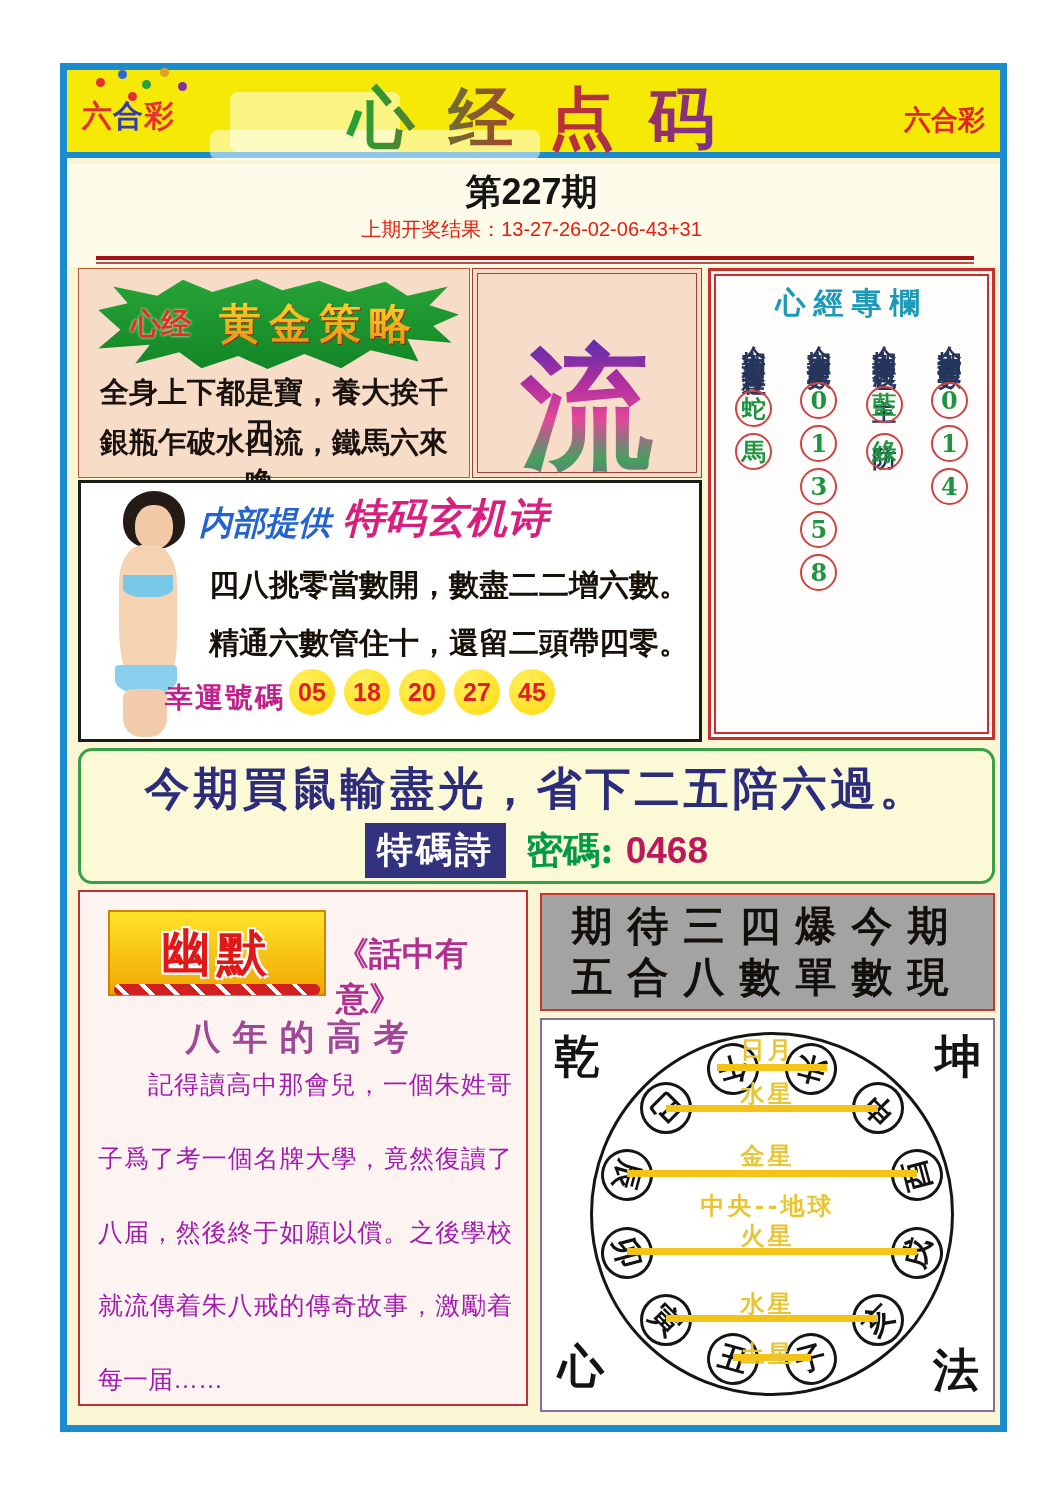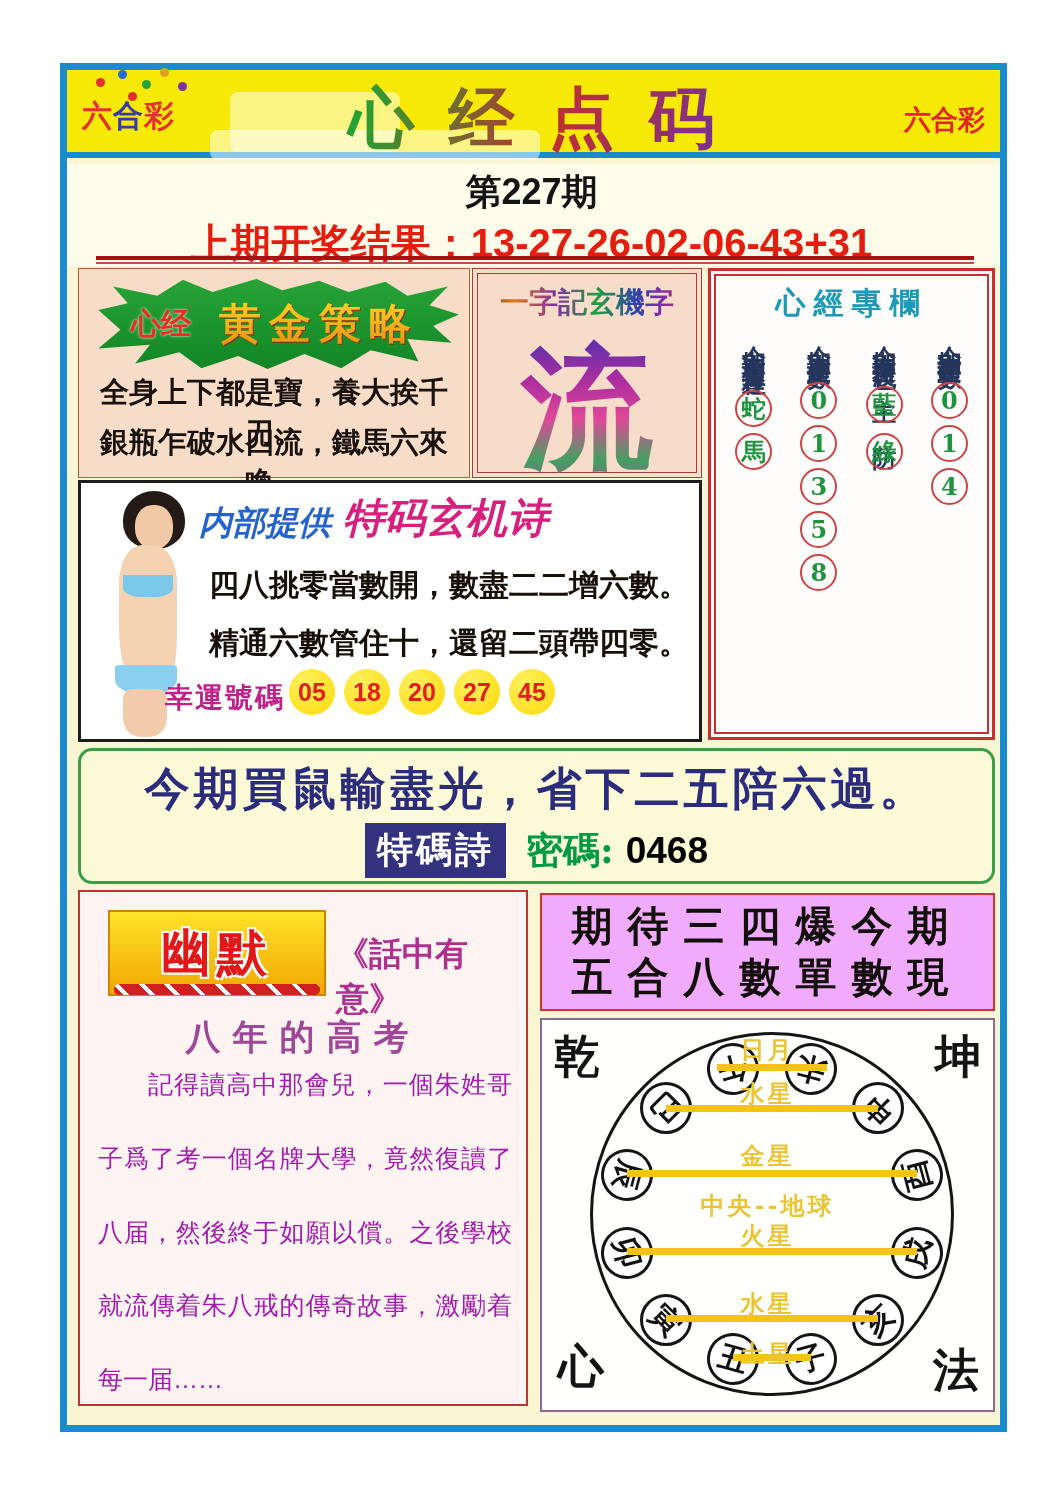--- a/index.html
+++ b/index.html
@@ -18,21 +18,21 @@
       letter-spacing:34px;padding-left:34px;font-family:"DejaVu Serif",serif;
       background:linear-gradient(100deg,#2838a8 0%,#0898b8 16%,#28a030 34%,#c03030 52%,#7030a0 70%,#2060c0 85%,#a02878 100%);
       -webkit-background-clip:text;background-clip:text;color:transparent;}
   .logo-left{left:82px;top:96px;font-size:30px;font-weight:bold;letter-spacing:1px;}
   .logo-left .c1,.logo-left .c3{color:#e43030;} .logo-left .c2{color:#3838b0;}
   .dot{width:9px;height:9px;border-radius:50%;}
   .logo-right{right:78px;top:102px;font-size:27px;font-weight:bold;color:#e02525;}
   .patch{background:rgba(255,255,255,.5);border-radius:8px;}
 
   .issue-no{left:0;right:0;top:168px;text-align:center;font-size:36px;font-weight:bold;color:#151515;}
-  .last-result{left:0;right:0;top:216px;text-align:center;font-size:40px;font-weight:bold;color:#e41d10;}
+  .last-result{left:0;right:0;top:216px;text-align:center;font-size:20px;font-weight:normal;color:#e41d10;}
   .red-rule{left:96px;top:256px;width:878px;height:8px;border-top:4px solid #a81212;border-bottom:2px solid #c05050;}
 
   
   .gold-box{left:78px;top:268px;width:392px;height:210px;background:#f7dcc8;border:1px solid #b65c3a;}
   .starburst{left:12px;top:8px;width:368px;height:94px;background:linear-gradient(180deg,#27a437,#128526);
       clip-path:polygon(2% 35%,10% 28%,6% 10%,18% 20%,25% 3%,33% 16%,45% 2%,52% 14%,62% 4%,70% 16%,80% 5%,86% 20%,97% 10%,92% 30%,100% 40%,93% 52%,98% 70%,86% 66%,89% 90%,76% 78%,68% 97%,58% 82%,48% 98%,40% 84%,30% 97%,24% 80%,12% 92%,16% 72%,2% 76%,8% 56%);
       display:flex;align-items:center;justify-content:center;gap:28px;}
   .gs-prefix{color:#e33020;font-size:30px;font-weight:bold;text-shadow:0 0 3px #ffe;}
   .gs-title{font-size:42px;font-weight:bold;font-family:"DejaVu Serif",serif;letter-spacing:8px;
       background:linear-gradient(180deg,#ffd928,#e88a10);-webkit-background-clip:text;background-clip:text;color:transparent;
@@ -84,37 +84,37 @@
 
   
   .banner{left:78px;top:748px;width:917px;height:136px;background:#fcfad6;border:3px solid #3aa048;border-radius:14px;}
   .banner-main{left:0;right:0;top:8px;text-align:center;font-size:45px;font-weight:bold;color:#2c2c7c;
       letter-spacing:4px;font-family:"DejaVu Serif",serif;}
   .banner-row{left:0;right:0;top:72px;display:flex;justify-content:center;align-items:center;gap:20px;}
   .poem-tag{background:#32327e;color:#fff;font-size:36px;font-weight:bold;padding:3px 12px;letter-spacing:3px;}
   .poem-yellow{background:#f2e404;color:#141408;font-size:34px;font-weight:bold;font-style:italic;
       letter-spacing:10px;padding:5px 20px;font-family:"DejaVu Serif",serif;}
   .code-label{color:#009944;font-size:37px;font-weight:bold;font-family:"DejaVu Serif",serif;}
-  .code-value{color:#000000;font-size:37px;font-weight:bold;margin-left:-8px;}
+  .code-value{color:#be185d;font-size:37px;font-weight:bold;margin-left:-8px;}
 
   
   .humor-box{left:78px;top:890px;width:450px;height:516px;background:#fdf4f1;border:2px solid #bb3333;}
   .humor-logo{left:28px;top:18px;width:218px;height:86px;background:linear-gradient(180deg,#ffe32a,#f2a600);
       border:2px solid #cf8400;display:flex;align-items:center;justify-content:center;}
   .humor-logo span{font-size:50px;font-weight:bold;color:#e01818;letter-spacing:6px;font-family:"DejaVu Serif",serif;
       text-shadow:-2px -2px 0 #fff,2px -2px 0 #fff,-2px 2px 0 #fff,2px 2px 0 #fff;text-align:center;}
   .humor-deco{left:34px;top:92px;width:206px;height:11px;border-radius:5px;
       background:repeating-linear-gradient(45deg,#d02020 0 7px,#fff 7px 11px,#d02020 11px 18px);}
   .humor-sub{left:256px;top:40px;font-size:33px;font-weight:bold;color:#b03090;}
   .humor-title{left:0;right:0;top:122px;text-align:center;font-size:35px;font-weight:bold;color:#a04898;letter-spacing:12px;}
   .humor-text{left:18px;top:156px;width:414px;font-size:25px;line-height:2.95;color:#a21caf;
       text-align:justify;text-indent:2em;font-weight:normal;}
 
   
-  .pred-box{left:540px;top:893px;width:455px;height:118px;background:#f0abfc;border:2px solid #cc3333;
+  .pred-box{left:540px;top:893px;width:455px;height:118px;background:#a3a3a3;border:2px solid #cc3333;
       display:flex;flex-direction:column;align-items:center;justify-content:center;gap:2px;}
   .pred-line{font-size:41px;font-weight:bold;color:#13100c;letter-spacing:15px;font-family:"DejaVu Serif",serif;line-height:1.2;}
 
   
   .diag-box{left:540px;top:1018px;width:455px;height:394px;background:#fffffe;border:2px solid #8a6a9a;}
   .corner{font-size:46px;font-weight:bold;color:#141414;font-family:"DejaVu Serif",serif;}
   .bigcircle{left:48px;top:12px;width:364px;height:364px;border:3px solid #151515;border-radius:50%;}
   .zc{width:52px;height:52px;border:3px solid #151515;border-radius:50%;display:flex;align-items:center;
       justify-content:center;font-size:30px;font-weight:bold;color:#121212;font-family:"DejaVu Serif",serif;background:#fff;}
   .zc0{left:243px;top:23px;transform:rotate(195deg);}  .zc1{left:310px;top:62px;transform:rotate(225deg);}
@@ -158,21 +158,20 @@
   <div class="abs gold-box">
     <div class="abs starburst">
       <span class="gs-prefix">心经</span>
       <span class="gs-title">黄金策略</span>
     </div>
     <div class="abs gold-verse" style="top:104px;">全身上下都是寶，養大挨千刀。</div>
     <div class="abs gold-verse" style="top:154px;">銀瓶乍破水四流，鐵馬六來喚。</div>
   </div>
 
   <div class="abs myst-box">
-    <div class="abs myst-title">一字記玄機字</div>
     <div class="abs myst-word">流</div>
   </div>
 
   <div class="abs xj-box">
     <div class="abs xj-title">心經專欄</div>
     <div class="abs xj-cols">
       <div class="vcol">
         <span>今期幸運生肖運程：</span><span class="vcirc">蛇</span><span class="vcirc">馬</span>
       </div>
       <div class="vcol">

